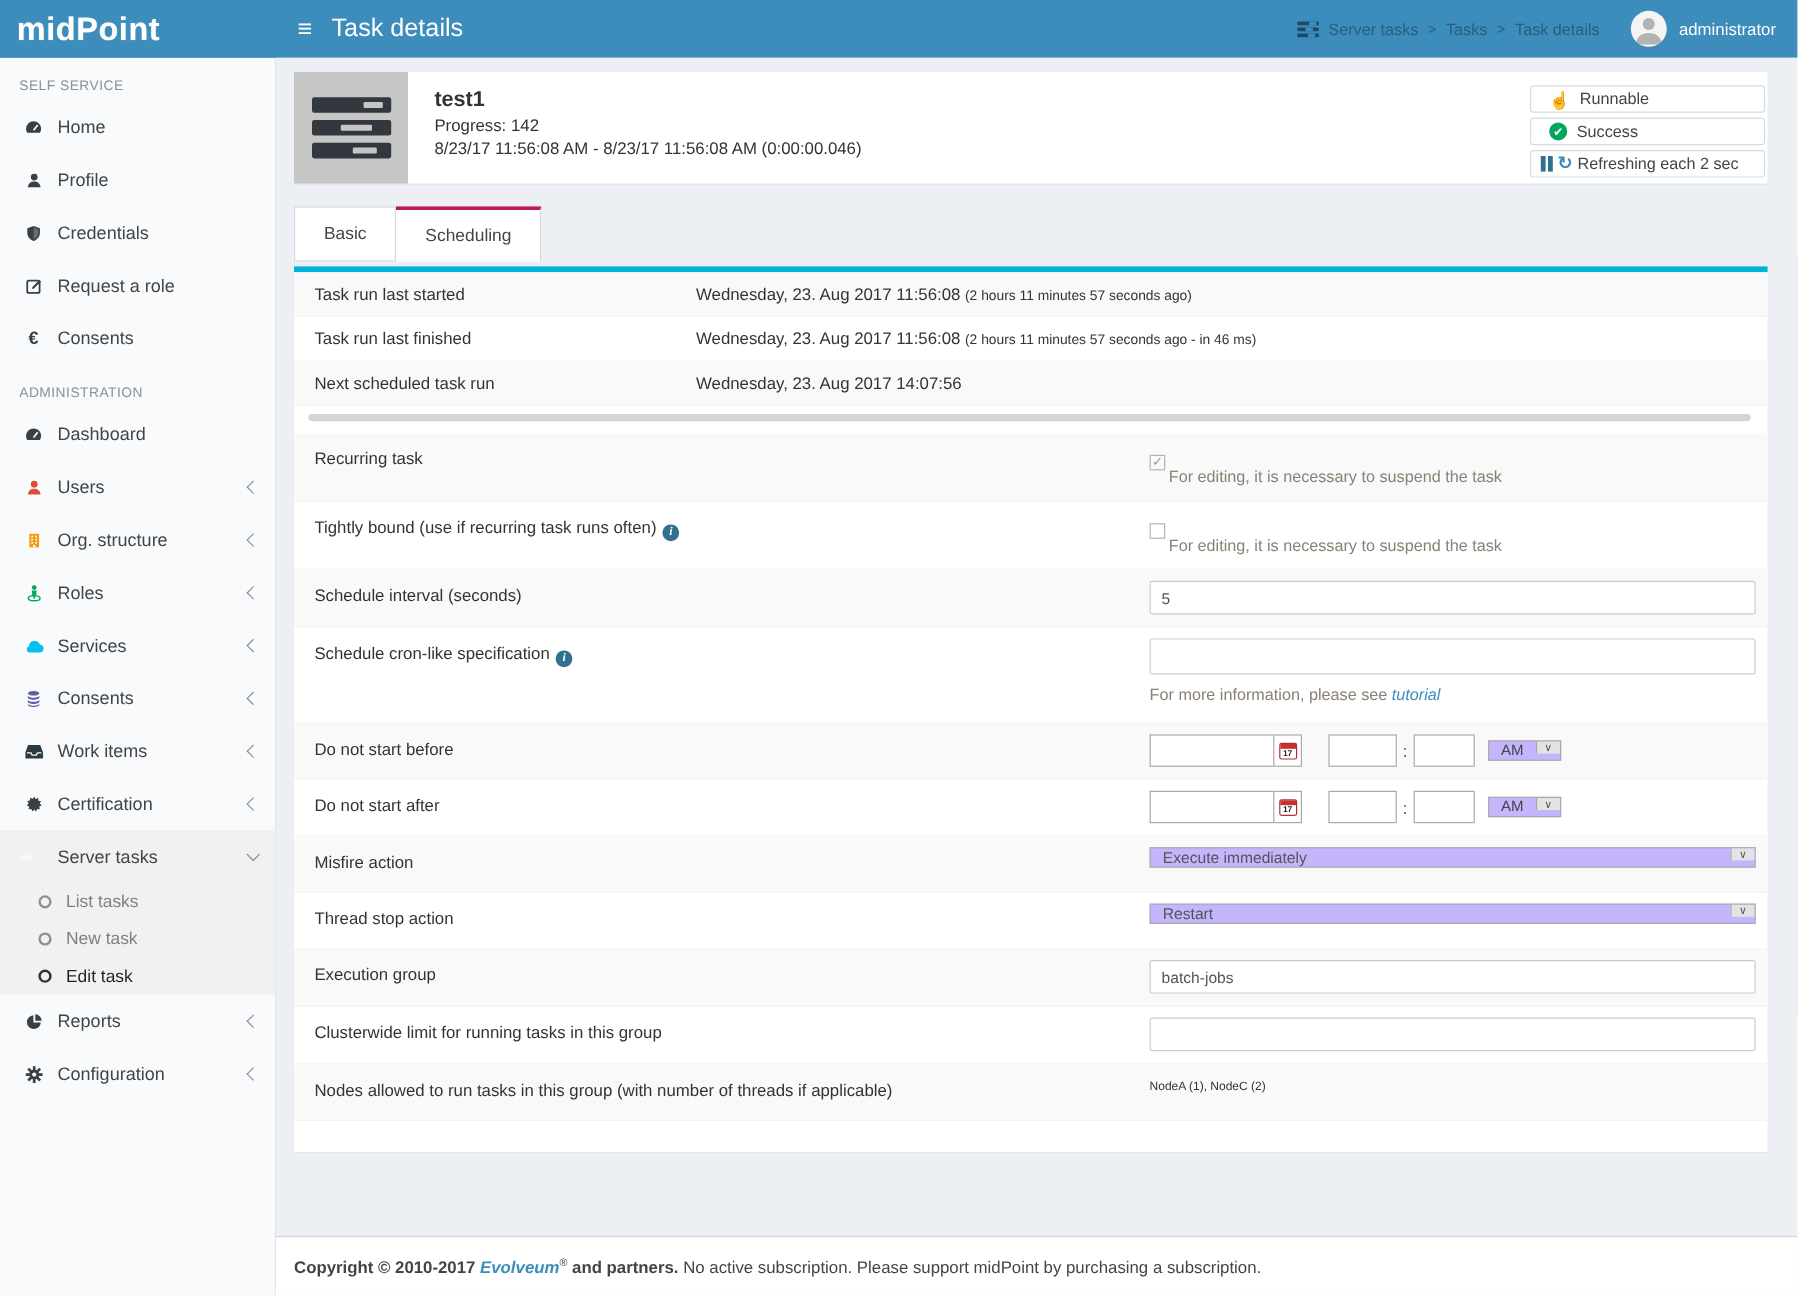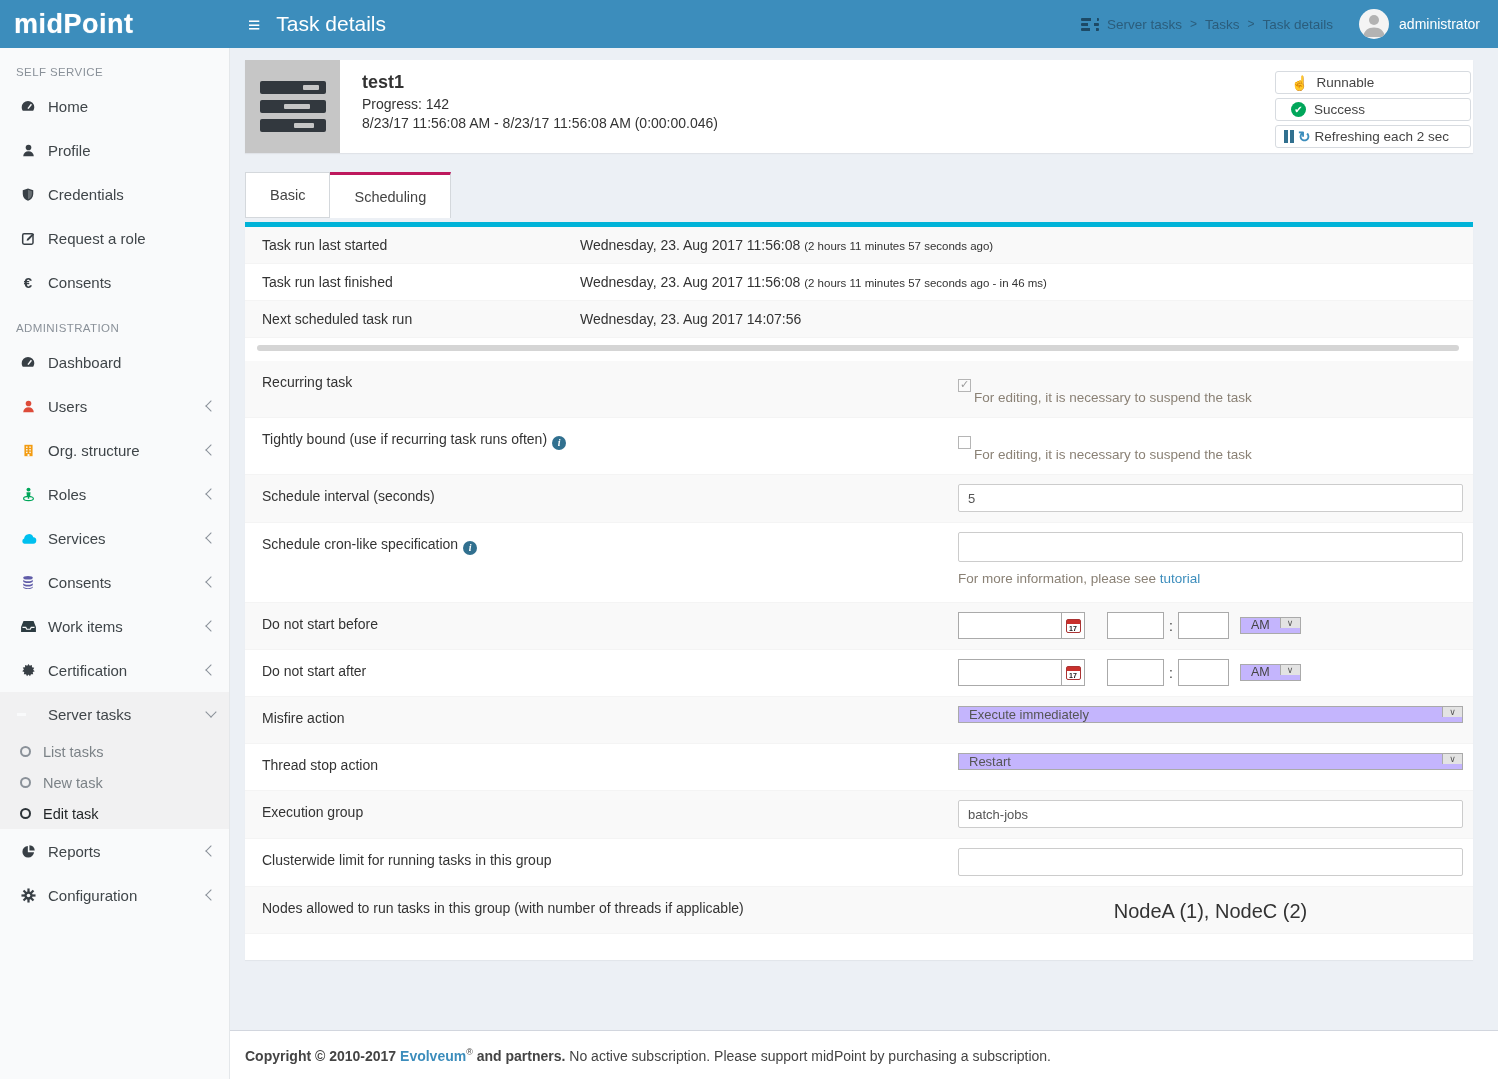--- a/index.html
+++ b/index.html
@@ -32,21 +32,21 @@
   .tasks-ico i.s1::after { right:2px; } .tasks-ico i.s2::after { right:5px; } .tasks-ico i.s3::after { right:3px; }
 
   
   .sidebar { position:absolute; top:48px; left:0; bottom:0; width:230px; background:#f9fafb; border-right:1px solid #e4e7ea; }
   .side-section-label { padding:18px 0 6px 16px; font-size:11.5px; color:#8a9199; letter-spacing:.4px; }
   .side-item { display:flex; align-items:center; height:44px; padding:0 14px 0 16px; color:#3f4549; font-size:15px; cursor:pointer; }
   .side-item .icon { width:24px; margin-right:8px; display:flex; align-items:center; justify-content:center; font-style:normal; }
   .side-item .chev { margin-left:auto; width:8px; height:8px; border-left:1.6px solid #8a9199; border-bottom:1.6px solid #8a9199; transform:rotate(45deg); }
   .side-item .chev.down { transform:rotate(-45deg); margin-top:-4px; }
   .side-group-open { background:#f1f1f2; }
-  .side-sub { display:flex; align-items:center; height:31px; padding-left:20px; color:#7b8287; font-size:14.5px; cursor:pointer; }
+  .side-sub { display:flex; align-items:center; height:31px; padding-left:32px; color:#7b8287; font-size:14.5px; cursor:pointer; }
   .side-sub .circ { width:11px; height:11px; border:2px solid #8a9199; border-radius:50%; margin-right:12px; }
   .side-sub.active { color:#1f2325; }
   .side-sub.active .circ { border-color:#2c3338; }
   .euro-glyph { font-size:15px; font-weight:bold; color:#383f45; }
 
   
   .content { position:absolute; top:48px; left:230px; width:1268px; bottom:49px; padding:12px 25px 0 15px; }
 
   .summary { background:#fff; height:93px; display:flex; box-shadow:0 1px 1px rgba(0,0,0,.05); }
   .summary-photo { width:95px; height:93px; background:#c6c6c6; display:flex; align-items:center; justify-content:center; }
@@ -88,39 +88,39 @@
   .note-text { color:#8a8175; font-size:13.5px; }
   .cb-wrap { margin-top:18px; display:flex; align-items:flex-start; }
   .checkbox { width:13px; height:13px; border:1px solid #b5b5b5; background:#fff; position:relative; flex:none; }
   .checkbox.checked { background:#fafafa; }
   .checkbox.checked::after { content:'✓'; position:absolute; top:-2px; left:1px; font-size:11px; color:#9a9a9a; }
   .cb-wrap .note-text { margin:11px 0 0 3px; }
 
   .txt-input { height:28px; width:505px; border:1px solid #ccc; border-radius:2px; background:#fff; font-size:13px; color:#555; padding:0 9px; font-family:"Liberation Sans", sans-serif; }
   .txt-input.tall { height:30px; }
   .ctl-pad { padding:9px 0 10px 0; }
-  .link { color:#3c8dbc; cursor:pointer; text-decoration:none; }
+  .link { color:#3c8dbc; cursor:pointer; text-decoration:none;font-style:italic; }
 
   .date-group { display:flex; align-items:center; }
   .date-input { width:103px; height:27px; border:1px solid #aaa; border-right:none; background:#fff; padding:0 6px; font-size:13px; }
   .cal-btn { width:24px; height:27px; border:1px solid #aaa; background:#fff; display:flex; align-items:center; justify-content:center; cursor:pointer; }
   .cal-ico { width:15px; height:14px; border:1px solid #a33; border-radius:2px; background:#fff; position:relative; }
   .cal-ico::before { content:''; position:absolute; top:0; left:0; right:0; height:4px; background:#c9302c; }
   .cal-ico::after { content:'17'; position:absolute; bottom:-1px; left:0; right:0; font-size:7px; line-height:8px; text-align:center; color:#222; font-weight:bold; }
   .time-input { width:57px; height:27px; border:1px solid #aaa; background:#fff; padding:0 6px; font-size:13px; }
   .time-input.mins { width:51px; }
   .colon { margin:0 5px; color:#444; }
   .gap22 { width:22px; } .gap11 { width:11px; }
   .mini-select { display:flex; height:17px; border:1px solid #aaa; background:#c4b5fd; cursor:pointer; align-items:flex-start; }
   .mini-select .sel-val { display:flex; align-items:center; padding:0 10px; font-size:12.5px; color:#444; }
   .mini-select .sel-arrow { width:20px; background:#e3e3e3; border-left:1px solid #aaa; display:flex; align-items:center; justify-content:center; font-size:9px; color:#555; }
   .wide-select { width:505px; }
   .wide-select .sel-val { flex:1; font-size:13px; color:#555; }
 
-  .static-val { padding-top:13px; font-size:20px;text-align:center; }
+  .static-val { padding-top:13px; font-size:10px; }
 
   .actions { margin-top:21px; display:flex; gap:34px; }
   .btn { height:32px; border-radius:3px; font-size:14px; cursor:pointer; font-family:"Liberation Sans", sans-serif; }
   .btn-default { background:#f8f8f8; border:1px solid #ccc; color:#333; padding:0 15px; }
   .btn-primary { background:#3c8dbc; border:1px solid #367fa9; color:#fff; padding:0 15px; }
 
   
   .footer { position:absolute; left:230px; right:0; bottom:0; height:49px; background:#fff; border-top:1px solid #d2d6de; padding:16px 0 0 15px; font-size:14px; color:#444; }
   .footer b { font-weight:bold; }
   .footer sup { font-size:9px; }

